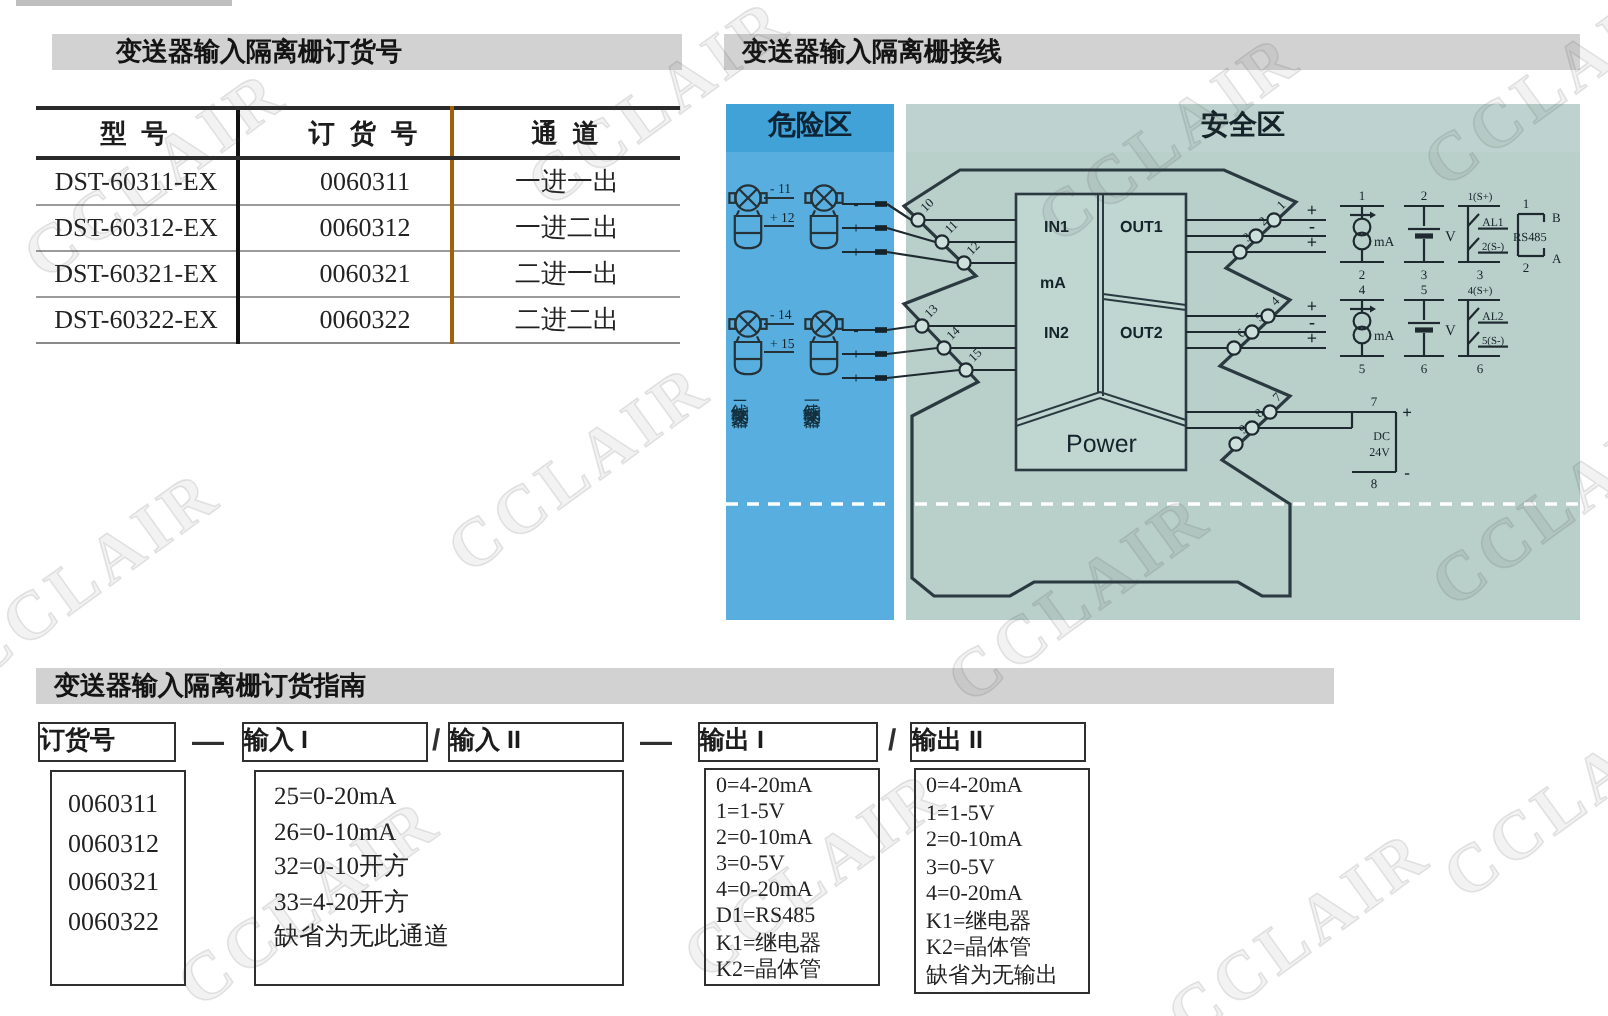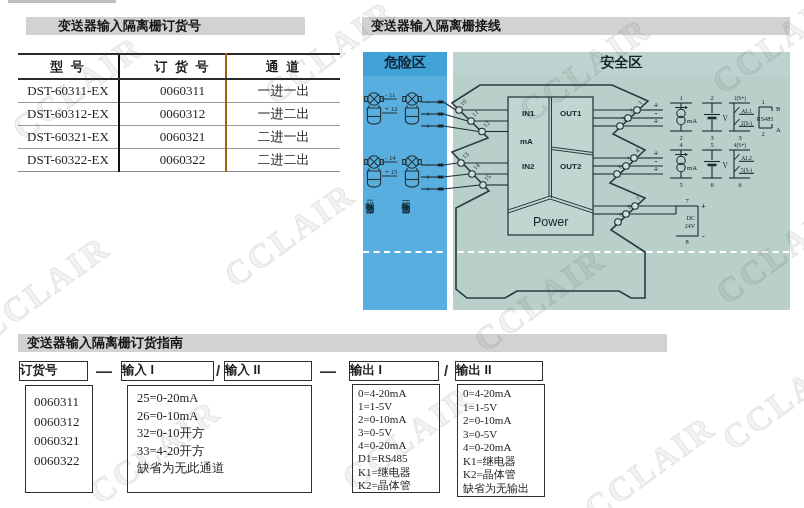--- a/index.html
+++ b/index.html
@@ -51,21 +51,21 @@
   <span class="wm" style="left:778px;top:42px">CCLAIR</span>
   <span class="wm" style="left:45px;top:288px">CCLAIR</span>
   <span class="wm" style="left:290px;top:235px">CCLAIR</span>
   <span class="wm" style="left:540px;top:300px">CCLAIR</span>
   <span class="wm" style="left:782px;top:252px">CCLAIR</span>
   <span class="wm" style="left:155px;top:452px">CCLAIR</span>
   <span class="wm" style="left:408px;top:438px">CCLAIR</span>
   <span class="wm" style="left:650px;top:468px">CCLAIR</span>
   <span class="wm" style="left:788px;top:398px">CCLAIR</span>
 
-  <div class="titlebar" style="left:26px;top:17px;width:279px;padding-left:32px;">变送器输入隔离栅订货号</div>
+  <div class="titlebar" style="left:26px;top:17px;width:315px;padding-left:32px;">变送器输入隔离栅订货号</div>
 
   <table class="order">
     <colgroup>
         <col style="width:101px">
         <col style="width:107px">
         <col style="width:114px">
       </colgroup>
     <tbody>
         <tr>
       <th>型  号</th>

